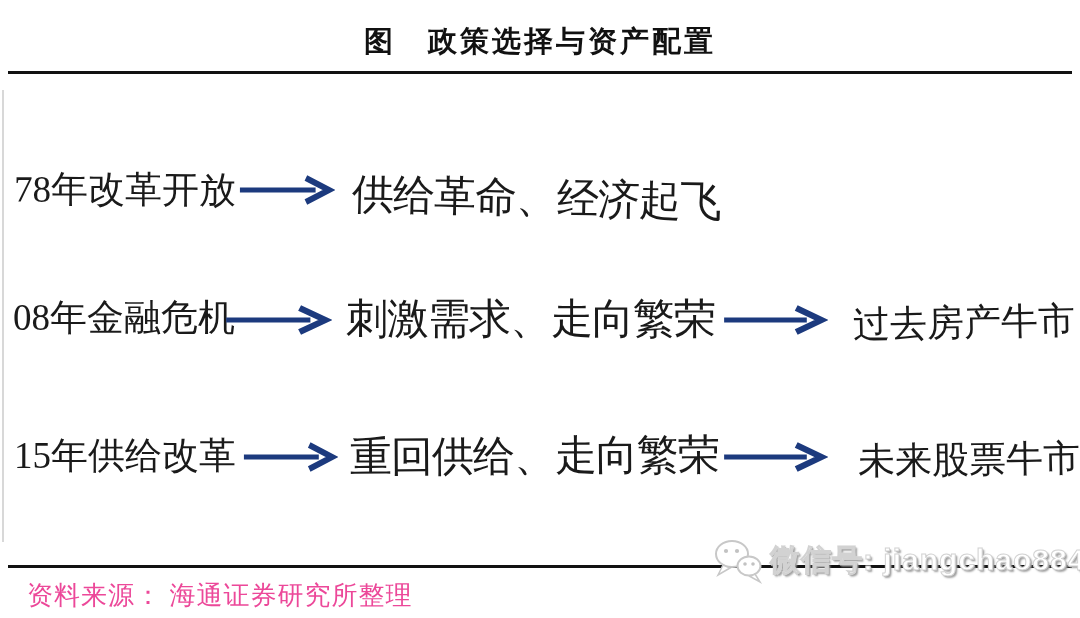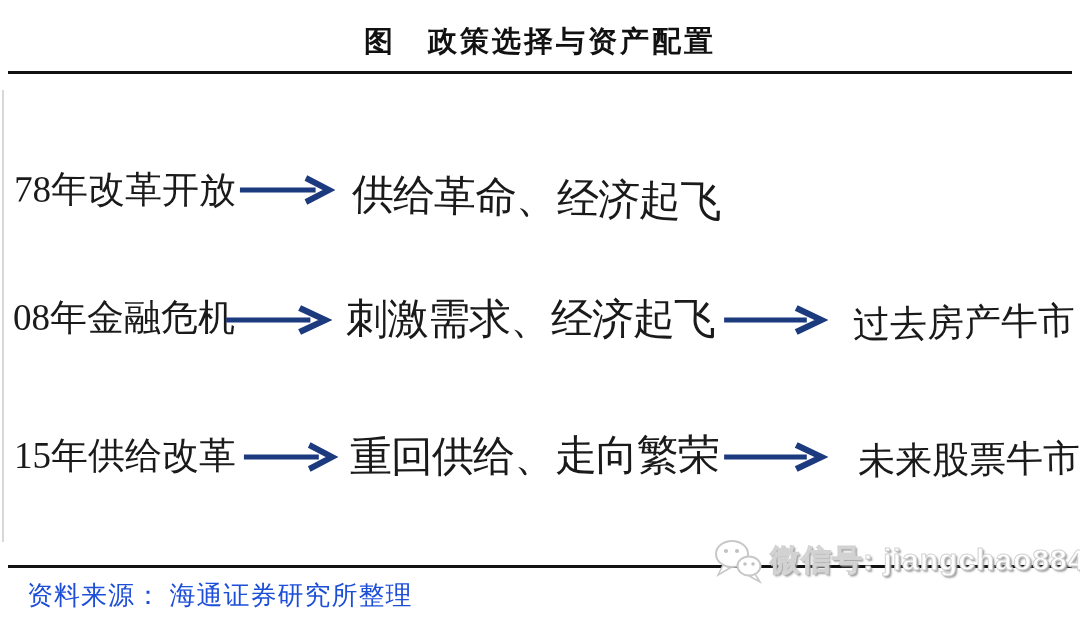--- a/index.html
+++ b/index.html
@@ -60,21 +60,21 @@
   
   .r3-cause{left:14px;top:431px;text-align:center;}
   .r3-arrow1{left:242px;top:441px;width:96px;height:32px;}
   .r3-effect{left:350px;top:428px;transform:rotate(-0.4deg);}
   .r3-arrow2{left:722px;top:441px;width:106px;height:32px;}
   .r3-outcome{left:858px;top:435px;transform:rotate(-0.8deg);}
 
   .source-note{
     position:absolute;left:27px;top:578px;
     font-size:26px;letter-spacing:1px;
-    color:#1d4ed8;
+    color:#ec4899;
     white-space:nowrap;
   }
   .watermark{
     position:absolute;left:712px;top:535px;z-index:2;
     display:flex;align-items:center;gap:6px;
     white-space:nowrap;
   }
   .watermark .wm-text{
     font-family:"Liberation Sans","DejaVu Sans",sans-serif;
     font-size:30px;font-weight:bold;
@@ -103,21 +103,21 @@
   </div>
   <div class="node effect r1-effect">供给革命、经济起飞</div>
 
   <div class="node cause r2-cause">08年金融危机</div>
   <div class="arrow r2-arrow1">
     <svg viewBox="0 0 100 32" preserveAspectRatio="none">
       <line x1="2" y1="16" x2="80" y2="16" stroke="currentColor" stroke-width="5"></line>
       <polyline points="70,4 94,16 70,28" fill="none" stroke="currentColor" stroke-width="6"></polyline>
     </svg>
   </div>
-  <div class="node effect r2-effect">刺激需求、经济起飞</div>
+  <div class="node effect r2-effect">刺激需求、走向繁荣</div>
   <div class="arrow r2-arrow2">
     <svg viewBox="0 0 100 32" preserveAspectRatio="none">
       <line x1="2" y1="16" x2="80" y2="16" stroke="currentColor" stroke-width="5"></line>
       <polyline points="70,4 94,16 70,28" fill="none" stroke="currentColor" stroke-width="6"></polyline>
     </svg>
   </div>
   <div class="node outcome r2-outcome">过去房产牛市</div>
 
   <div class="node cause r3-cause">15年供给改革</div>
   <div class="arrow r3-arrow1">

